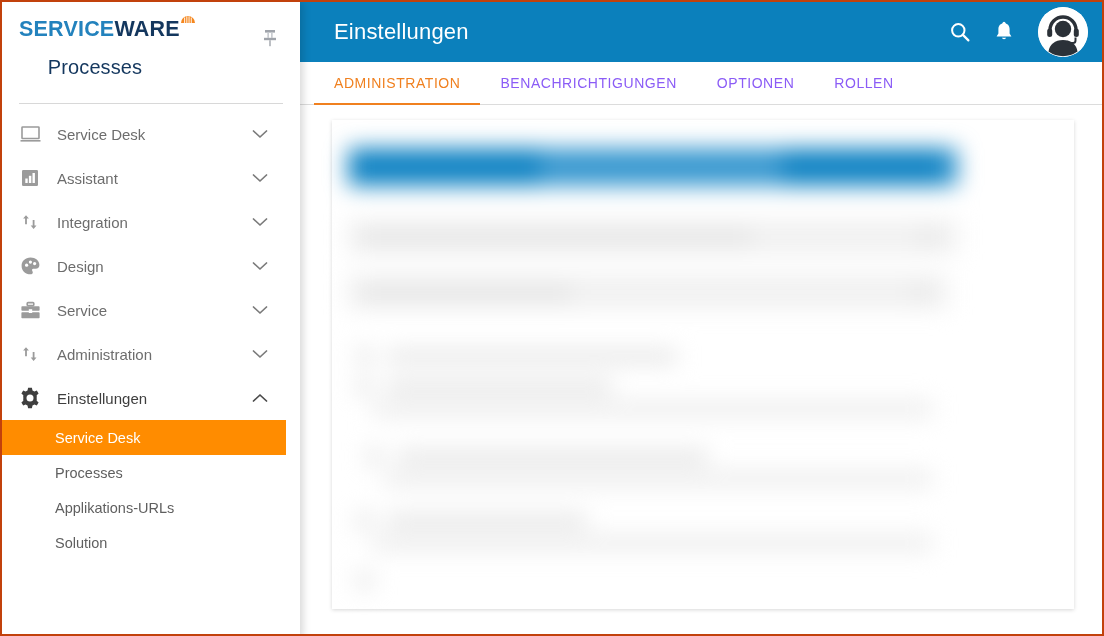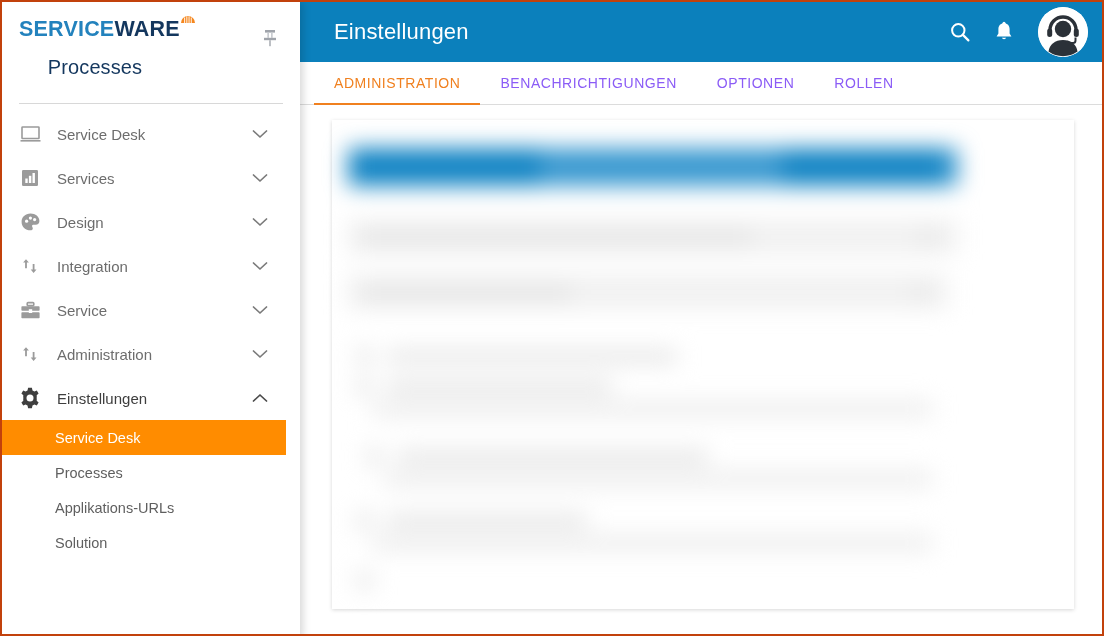--- a/index.html
+++ b/index.html
@@ -332,53 +332,53 @@
 
       <div class="nav-item">
         <span class="nav-icon">
           <svg width="20" height="20" viewBox="0 0 20 20">
             <rect x="2" y="2" width="16" height="16" rx="1.2" fill="#9b9b9b"></rect>
             <rect x="5.3" y="10.5" width="2.4" height="4.5" fill="#ffffff"></rect>
             <rect x="8.9" y="7.8" width="2.4" height="7.2" fill="#ffffff"></rect>
             <rect x="12.5" y="5" width="2.4" height="10" fill="#ffffff"></rect>
           </svg>
         </span>
-        <span class="nav-label">Services</span>
+        <span class="nav-label">Assistant</span>
+        <span class="nav-chevron">
+          <svg width="16" height="10" viewBox="0 0 16 10">
+              <path d="M1.5 2 L8 8 L14.5 2" fill="none" stroke="#7a7a7a" stroke-width="1.7" stroke-linecap="round" stroke-linejoin="round"></path>
+            </svg>
+        </span>
+      </div>
+
+      <div class="nav-item">
+        <span class="nav-icon">
+          <svg width="20" height="20" viewBox="0 0 20 20">
+            <path d="M6 3.2 L8.9 6.6 L6.9 6.6 L6.9 12.2 L5.1 12.2 L5.1 6.6 L3.1 6.6 Z" fill="#9b9b9b"></path>
+            <path d="M13.6 17 L10.7 13.6 L12.7 13.6 L12.7 8 L14.5 8 L14.5 13.6 L16.5 13.6 Z" fill="#9b9b9b"></path>
+          </svg>
+        </span>
+        <span class="nav-label">Integration</span>
         <span class="nav-chevron">
           <svg width="16" height="10" viewBox="0 0 16 10">
               <path d="M1.5 2 L8 8 L14.5 2" fill="none" stroke="#7a7a7a" stroke-width="1.7" stroke-linecap="round" stroke-linejoin="round"></path>
             </svg>
         </span>
       </div>
 
       <div class="nav-item">
         <span class="nav-icon">
           <svg width="21" height="20" viewBox="0 0 21 20">
             <path d="M10.5 1.6 C5.3 1.6 1.6 5.2 1.6 9.9 C1.6 14.6 5.3 18.3 10.5 18.3 C12 18.3 12.8 17.4 12.8 16.4 C12.8 15.4 12 14.9 12 14.1 C12 13.2 12.8 12.7 13.9 12.7 L15.6 12.7 C18 12.7 19.4 11.2 19.4 8.9 C19.4 4.8 15.5 1.6 10.5 1.6 Z" fill="#9b9b9b"></path>
             <circle cx="6.6" cy="9.2" r="1.6" fill="#ffffff"></circle>
             <circle cx="10.4" cy="6.1" r="1.6" fill="#ffffff"></circle>
             <circle cx="14.6" cy="7.6" r="1.6" fill="#ffffff"></circle>
           </svg>
         </span>
         <span class="nav-label">Design</span>
-        <span class="nav-chevron">
-          <svg width="16" height="10" viewBox="0 0 16 10">
-              <path d="M1.5 2 L8 8 L14.5 2" fill="none" stroke="#7a7a7a" stroke-width="1.7" stroke-linecap="round" stroke-linejoin="round"></path>
-            </svg>
-        </span>
-      </div>
-
-      <div class="nav-item">
-        <span class="nav-icon">
-          <svg width="20" height="20" viewBox="0 0 20 20">
-            <path d="M6 3.2 L8.9 6.6 L6.9 6.6 L6.9 12.2 L5.1 12.2 L5.1 6.6 L3.1 6.6 Z" fill="#9b9b9b"></path>
-            <path d="M13.6 17 L10.7 13.6 L12.7 13.6 L12.7 8 L14.5 8 L14.5 13.6 L16.5 13.6 Z" fill="#9b9b9b"></path>
-          </svg>
-        </span>
-        <span class="nav-label">Integration</span>
         <span class="nav-chevron">
           <svg width="16" height="10" viewBox="0 0 16 10">
               <path d="M1.5 2 L8 8 L14.5 2" fill="none" stroke="#7a7a7a" stroke-width="1.7" stroke-linecap="round" stroke-linejoin="round"></path>
             </svg>
         </span>
       </div>
 
       <div class="nav-item">
         <span class="nav-icon">
           <svg width="21" height="19" viewBox="0 0 21 19">

